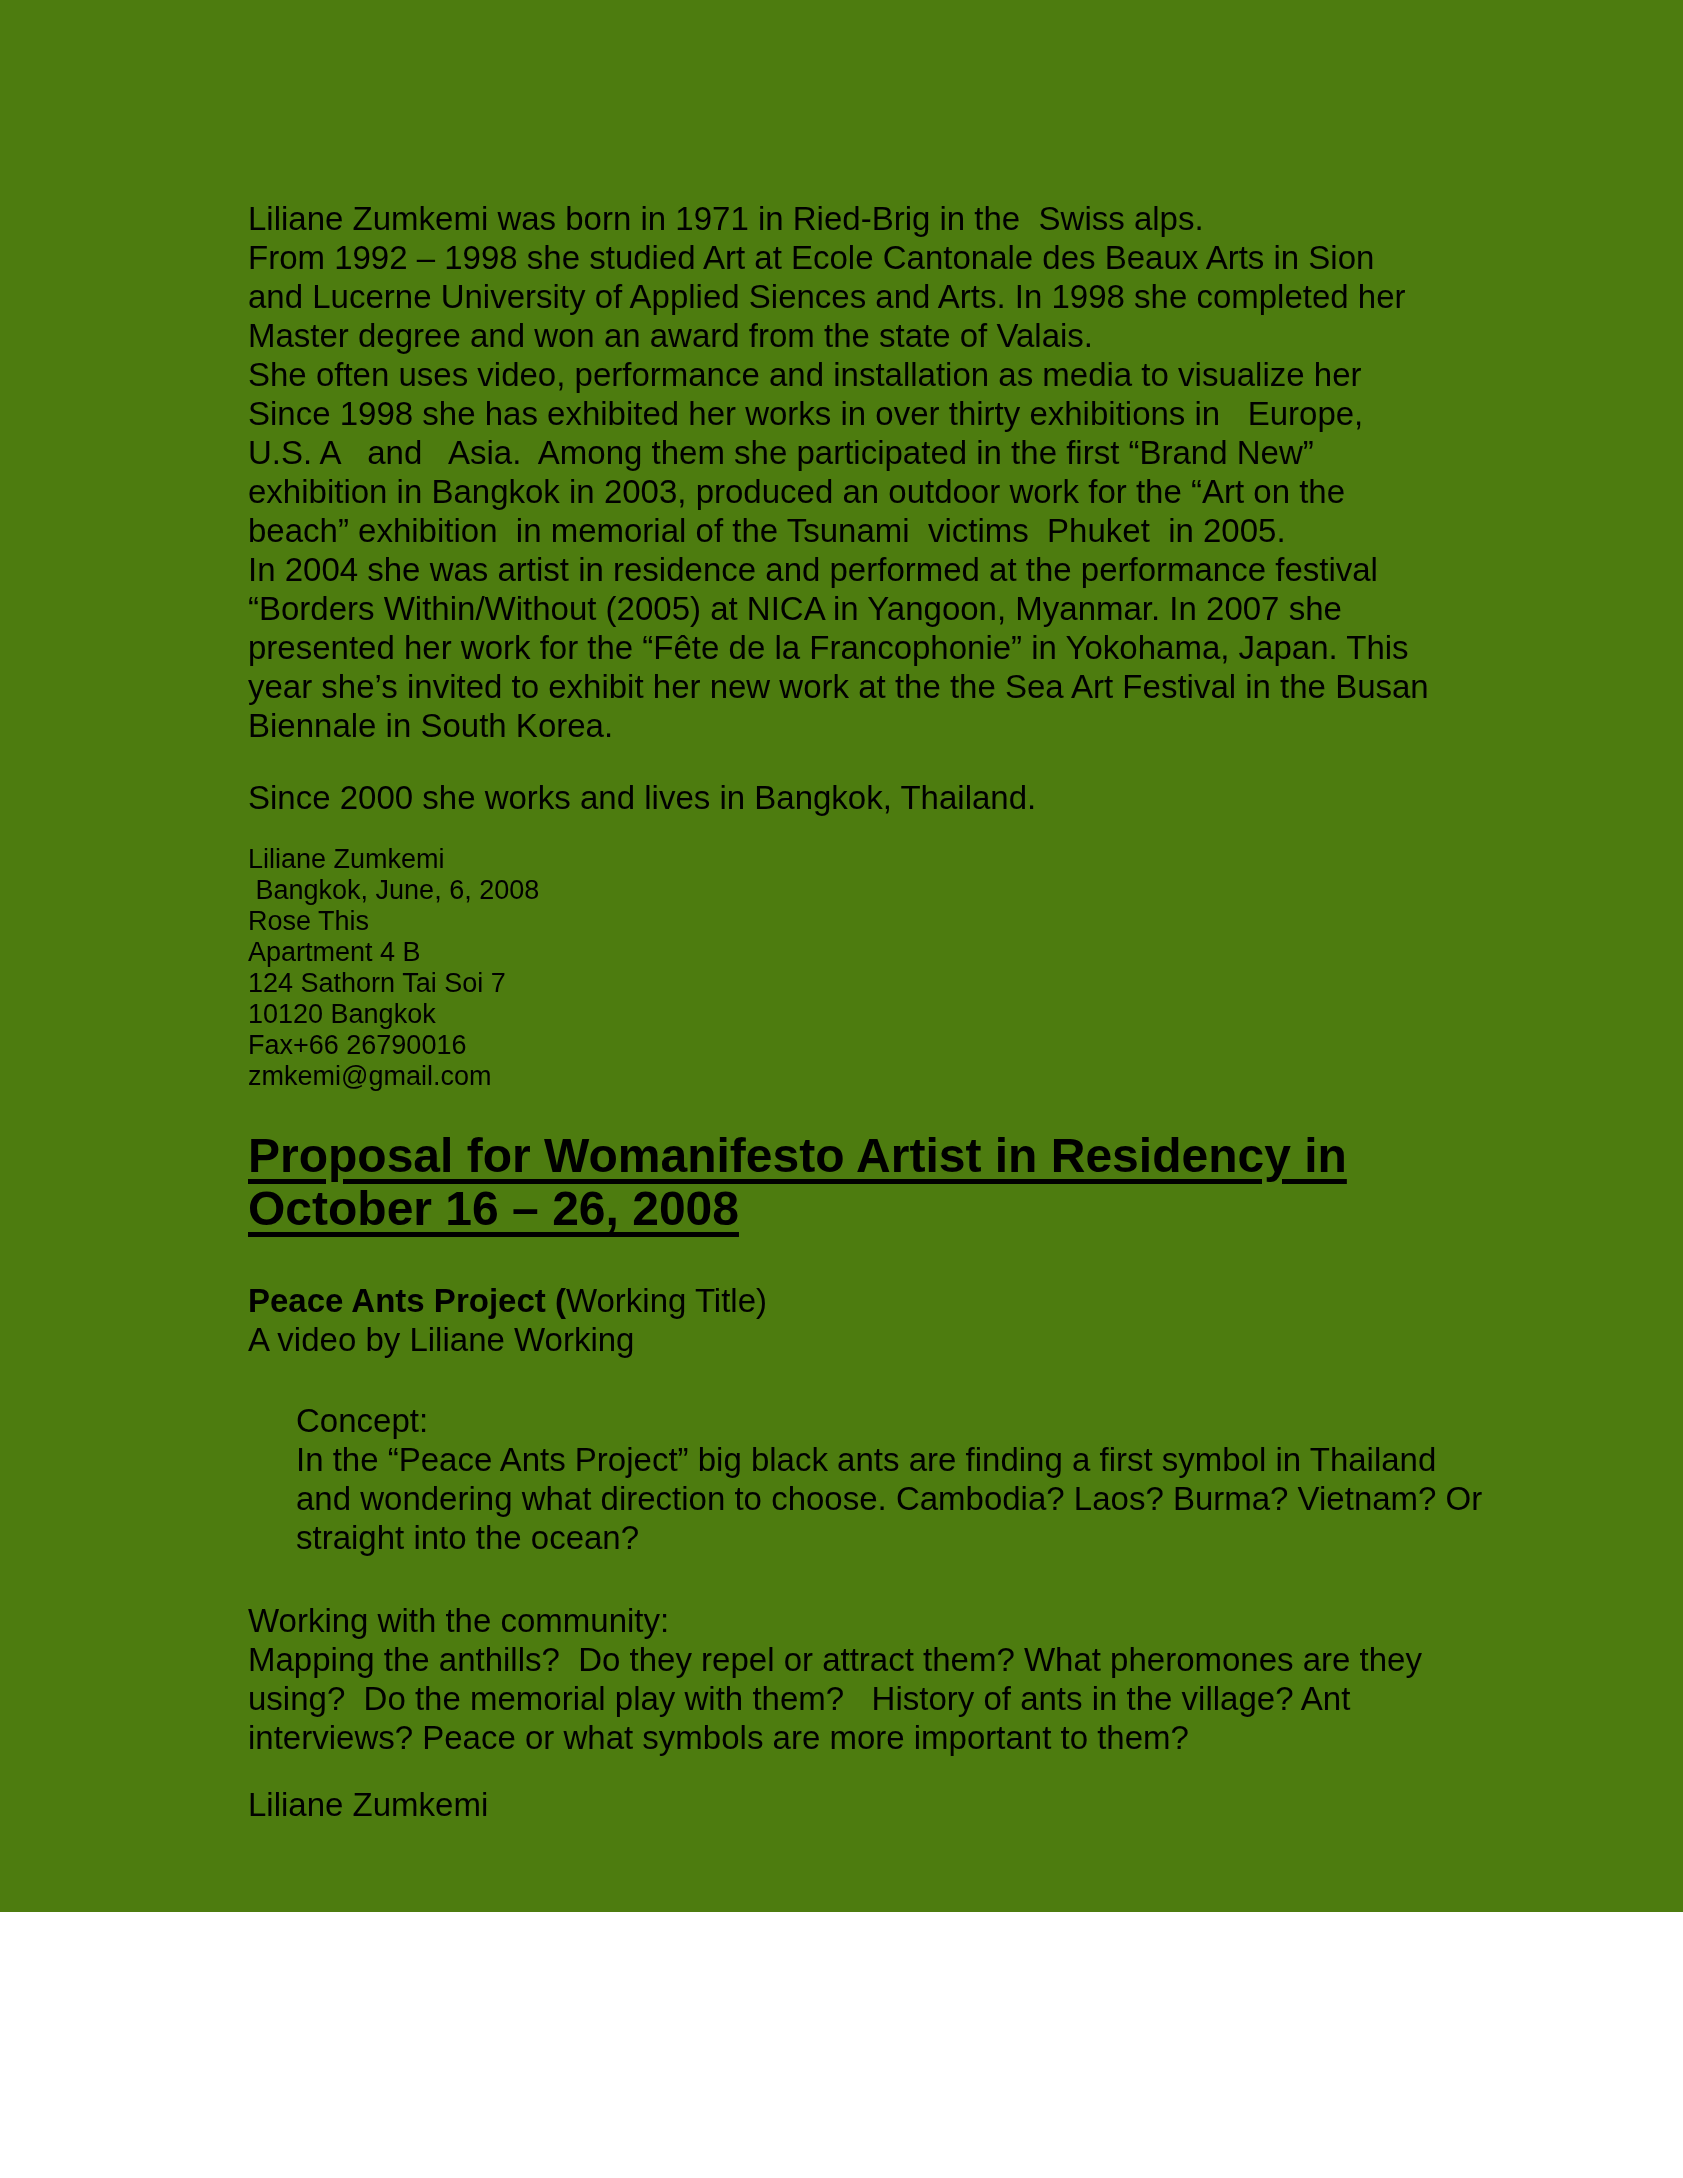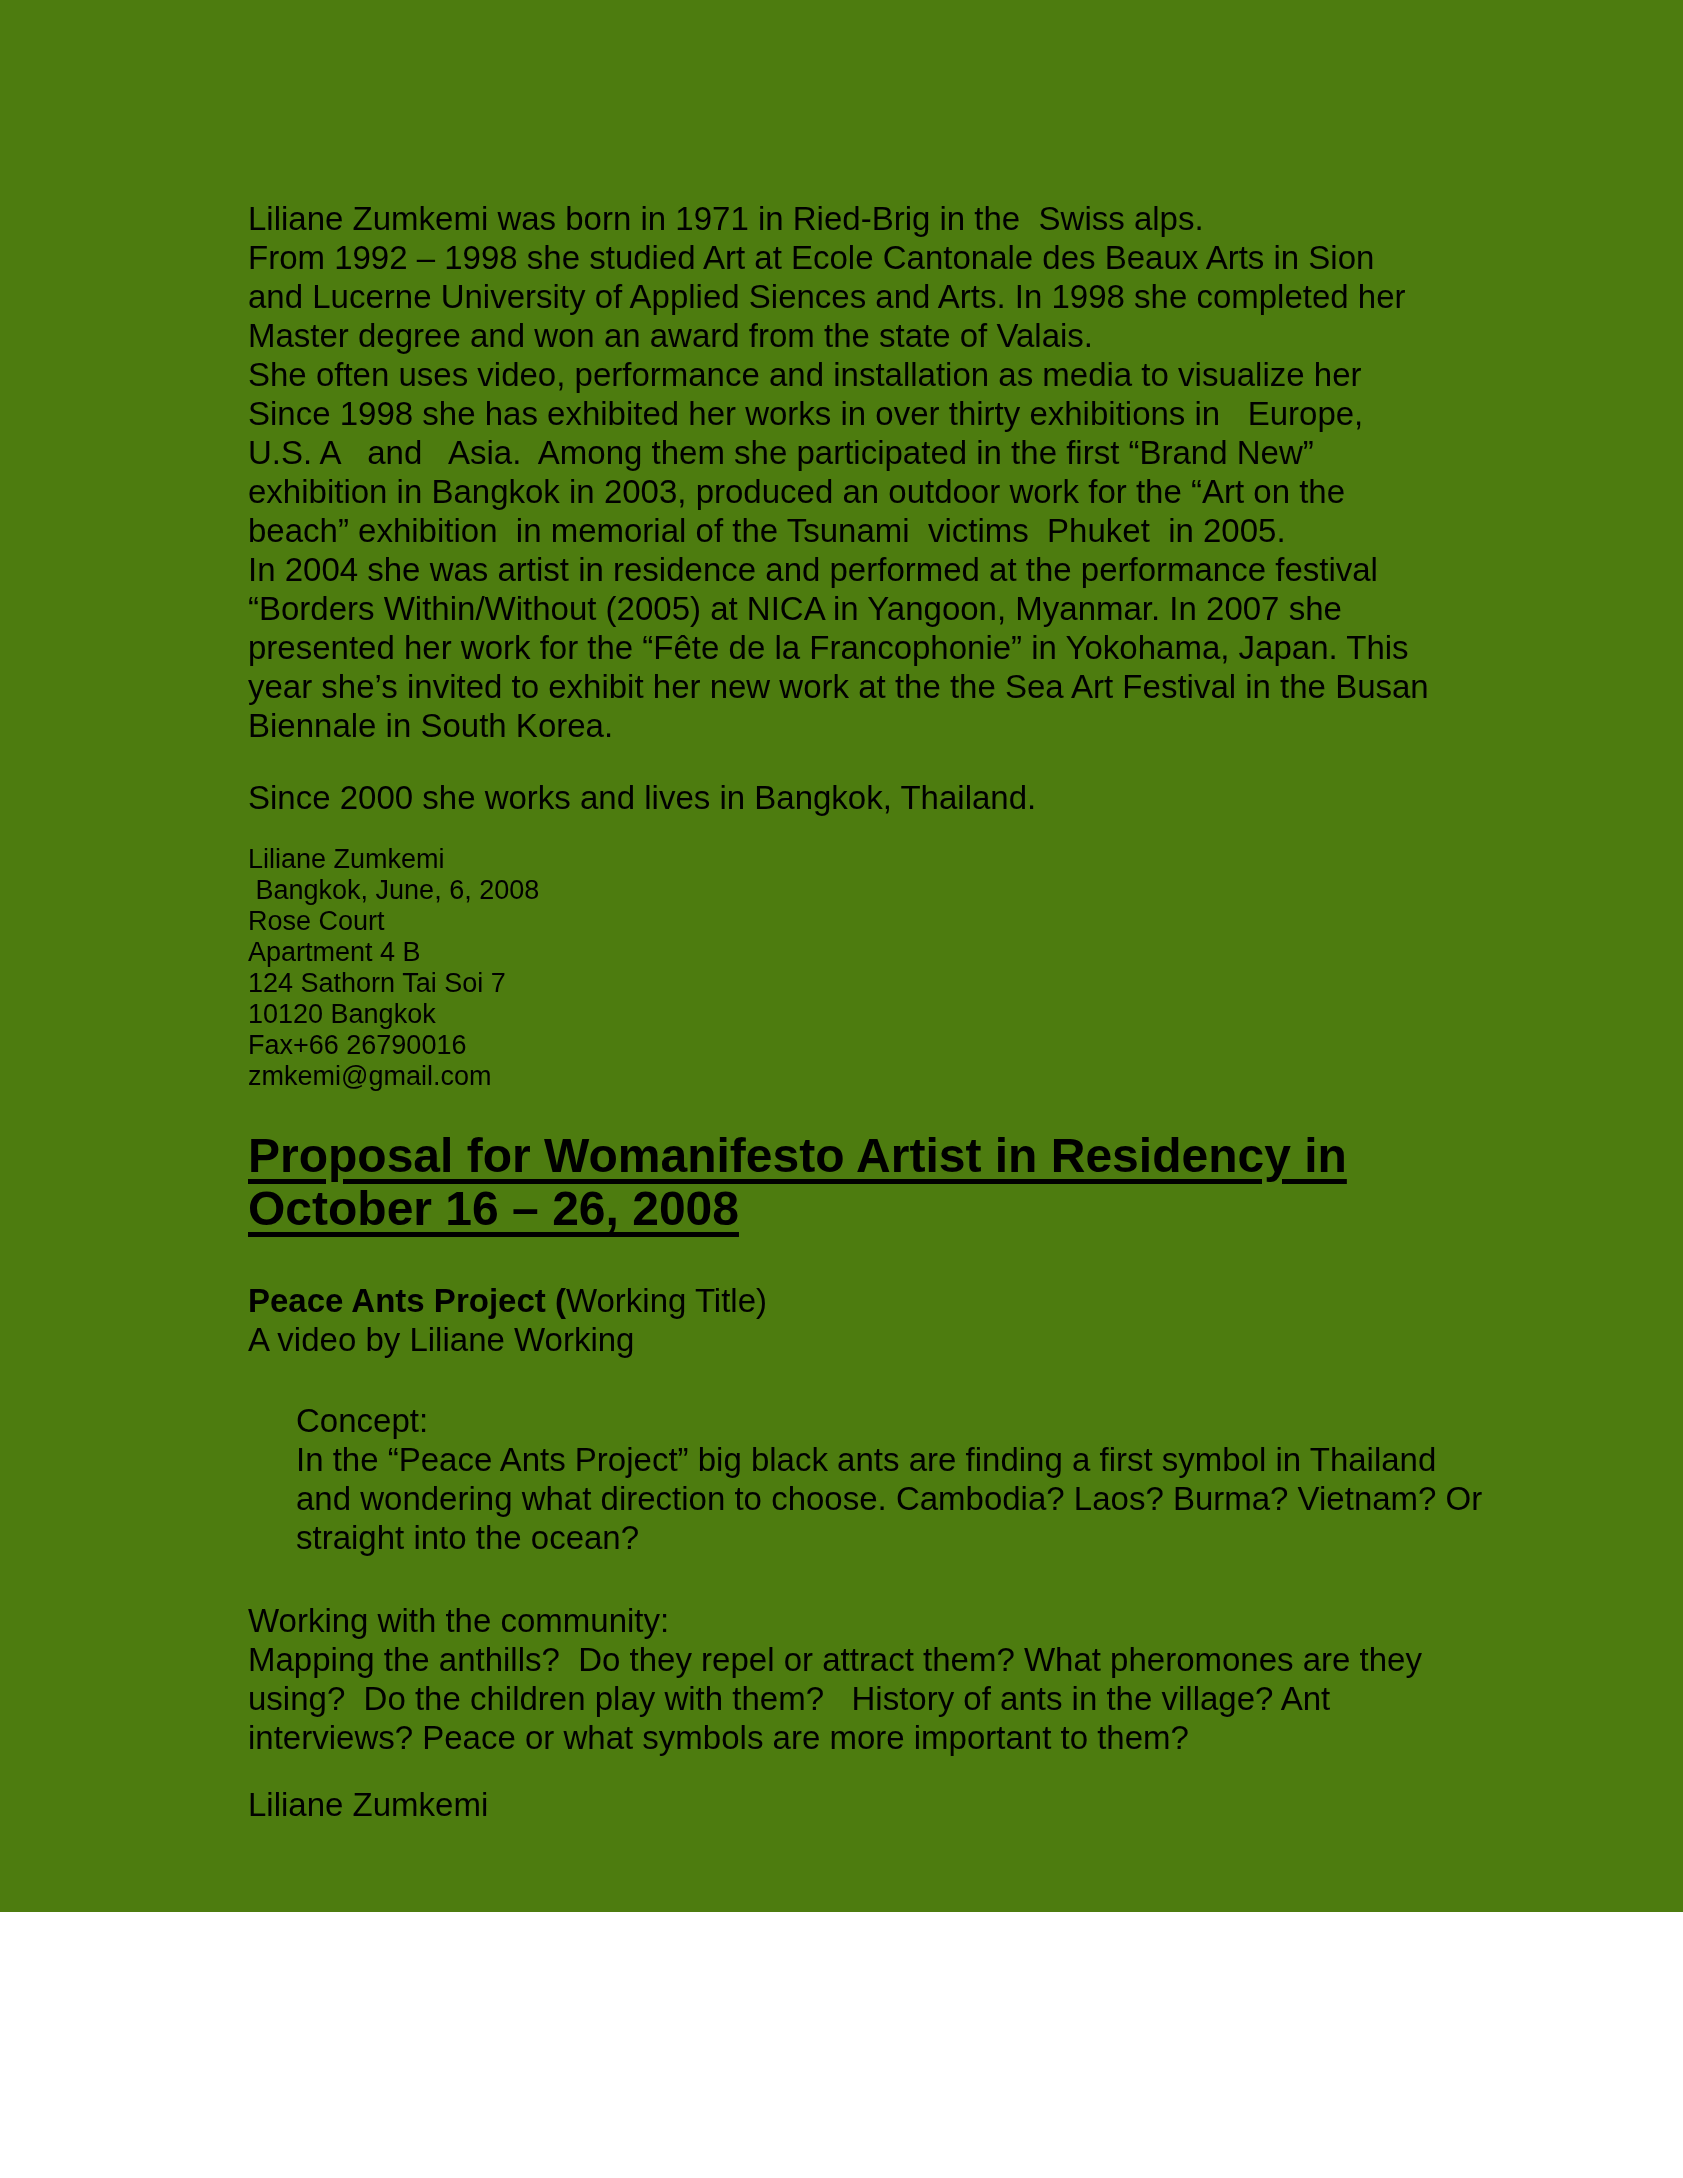--- a/index.html
+++ b/index.html
@@ -75,21 +75,21 @@
         <div class="line">presented her work for the “Fête de la Francophonie” in Yokohama, Japan. This</div>
         <div class="line">year she’s invited to exhibit her new work at the the Sea Art Festival in the Busan</div>
         <div class="line">Biennale in South Korea.</div>
       </div>
 
     <div class="residence body-line line">Since 2000 she works and lives in Bangkok, Thailand.</div>
 
     <div class="contact small-text">
         <div class="line">Liliane Zumkemi</div>
         <div class="line"> Bangkok, June, 6, 2008</div>
-        <div class="line">Rose Court</div>
+        <div class="line">Rose This</div>
         <div class="line">Apartment 4 B</div>
         <div class="line">124 Sathorn Tai Soi 7</div>
         <div class="line">10120 Bangkok</div>
         <div class="line">Fax+66 26790016</div>
         <div class="line">zmkemi@gmail.com</div>
       </div>
 
     <div class="heading">
       <div class="line">Proposal for Womanifesto Artist in Residency in</div>
       <div class="line">October 16 – 26, 2008</div>
@@ -106,21 +106,21 @@
           <div class="line">In the “Peace Ants Project” big black ants are finding a first symbol in Thailand</div>
           <div class="line">and wondering what direction to choose. Cambodia? Laos? Burma? Vietnam? Or</div>
           <div class="line">straight into the ocean?</div>
         </div>
     </div>
 
     <div class="community">
       <div class="body-line line">Working with the community:</div>
       <div class="body-text">
           <div class="line">Mapping the anthills?  Do they repel or attract them? What pheromones are they</div>
-          <div class="line">using?  Do the children play with them?   History of ants in the village? Ant</div>
+          <div class="line">using?  Do the memorial play with them?   History of ants in the village? Ant</div>
           <div class="line">interviews? Peace or what symbols are more important to them?</div>
         </div>
     </div>
 
     <div class="signature body-line line">Liliane Zumkemi</div>
 
   </div>
 </div>
 
 

